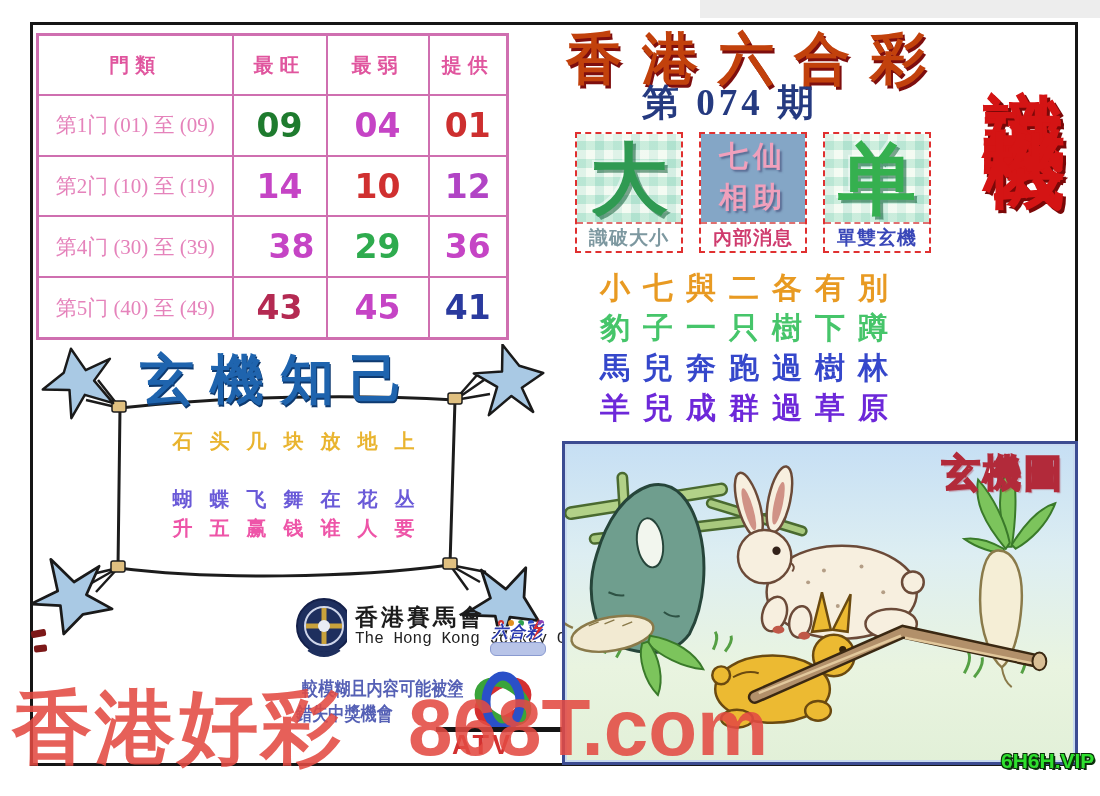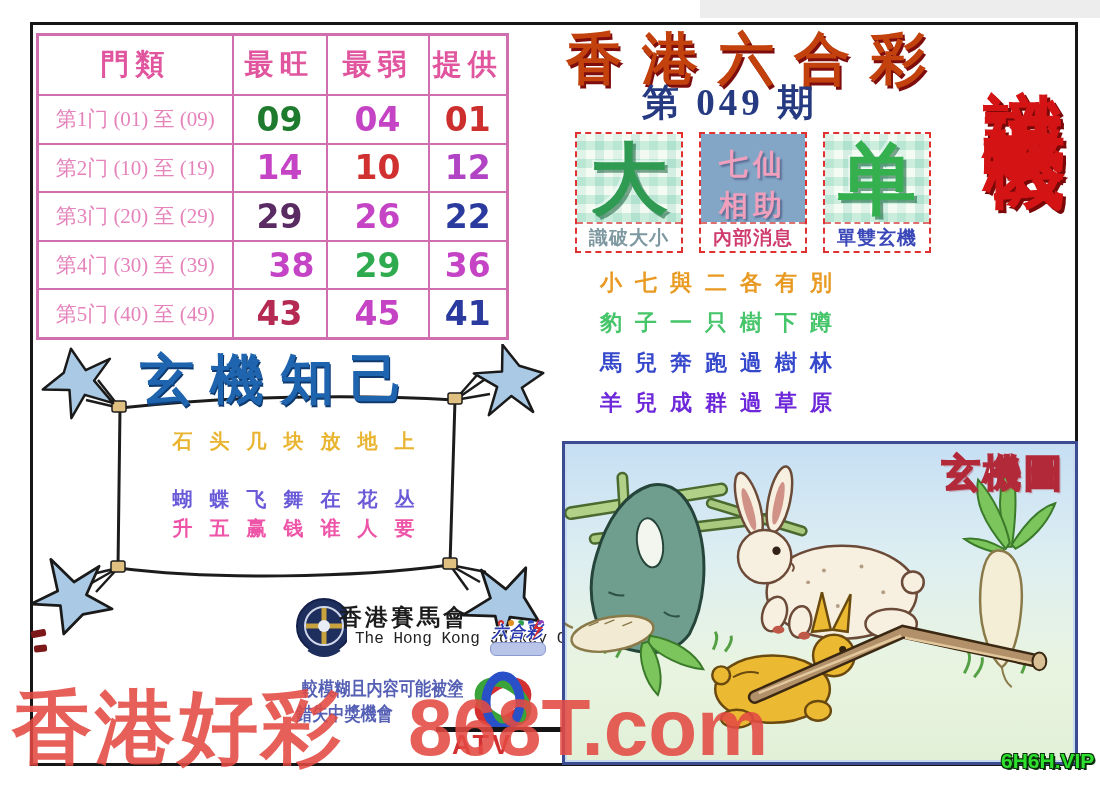--- a/index.html
+++ b/index.html
@@ -9,63 +9,63 @@
   .serif{font-family:"Liberation Serif","DejaVu Serif",serif;}
   .mono{font-family:"Liberation Mono","DejaVu Sans Mono",monospace;}
 
   .topstrip{left:700px;top:0;width:400px;height:18px;background:#ededed;}
   .frame{left:30px;top:22px;width:1048px;height:744px;border:3px solid #161616;box-sizing:border-box;}
 
   
   table.stats{left:36px;top:33px;width:470px;height:307px;border-collapse:collapse;
               border:3px solid #cf6fb0;table-layout:fixed;background:#fff;position:absolute;}
   table.stats th,table.stats td{border:2px solid #cf6fb0;text-align:center;padding:0;}
-  table.stats th{font-size:29px;font-weight:600;color:#e0559e;height:58px;
+  table.stats th{font-size:20px;font-weight:600;color:#e0559e;height:58px;
                  font-family:"Liberation Serif","DejaVu Serif",serif;letter-spacing:6px;}
   td.lbl{font-size:21px;color:#e583bb;font-family:"Liberation Serif","DejaVu Serif",serif;letter-spacing:0px;}
   td.num{font-size:33px;font-weight:bold;font-family:"DejaVu Sans",sans-serif;}
 
   
   .main-title{left:566px;top:22px;font-size:56px;font-weight:bold;color:#c2410c;
               letter-spacing:20px;text-shadow:2px 3px 0 #7e0e0e;white-space:nowrap;text-align:right;}
   .issue{left:642px;top:78px;font-size:37px;font-weight:bold;color:#253a80;letter-spacing:4px;white-space:nowrap;}
   .side-title{left:974px;top:22px;height:396px;writing-mode:vertical-rl;font-size:82px;font-weight:bold;
               color:#d41414;letter-spacing:14px;line-height:100px;text-shadow:3px 3px 0 #7a0808;}
 
   
   .tipbox{top:132px;width:108px;height:121px;border:2px dashed #e03030;box-sizing:border-box;background:#fff;}
   .mosaic{height:88px;position:relative;overflow:hidden;
     background-image:
       repeating-linear-gradient(0deg, rgba(120,210,180,0.30) 0 9px, rgba(255,255,255,0.22) 9px 18px),
       repeating-linear-gradient(90deg, #d6efe2 0 9px, #f1faef 9px 18px, #c9e9db 18px 27px, #eef8ee 27px 36px);}
   .mosaic-glyph{position:absolute;inset:0;text-align:center;line-height:92px;font-size:78px;font-weight:bold;
       font-family:"Liberation Serif","DejaVu Serif",serif;
       text-shadow:3px 3px 0 rgba(18,92,54,.55),-2px -2px 0 rgba(255,255,255,.5);}
-  .solidbox{height:88px;text-align:center;padding-top:10px;box-sizing:border-box;}
+  .solidbox{height:88px;text-align:center;padding-top:2px;box-sizing:border-box;}
   .solidline{font-size:29px;font-weight:bold;letter-spacing:5px;line-height:41px;
       font-family:"Liberation Serif","DejaVu Serif",serif;text-shadow:2px 2px 2px rgba(55,60,105,.55);}
   .tiplabel{height:27px;border-top:2px dashed #e07070;background:#fff;text-align:center;
       line-height:27px;font-size:19px;font-weight:bold;letter-spacing:1px;}
 
   
-  .verse-line{left:600px;font-size:22px;font-weight:bold;letter-spacing:13px;white-space:nowrap;
+  .verse-line{left:600px;font-size:30px;font-weight:bold;letter-spacing:13px;white-space:nowrap;
       font-family:Liberation Mono, monospace;}
 
   
   .banner{left:32px;top:344px;width:520px;height:292px;}
   .banner svg{position:absolute;inset:0;}
   .banner-title{position:absolute;left:108px;top:0px;font-size:54px;font-weight:bold;color:#1f64ae;
       letter-spacing:16px;text-shadow:1px 2px 0 #0e3a70;white-space:nowrap;
       font-family:"Liberation Serif","DejaVu Serif",serif;}
   .banner-line{position:absolute;left:96px;width:348px;text-align:center;font-size:20px;font-weight:bold;
       letter-spacing:17px;white-space:nowrap;font-family:"Liberation Serif","DejaVu Serif",serif;}
 
   
   .hkjc-logo{left:291px;top:596px;}
-  .hkjc-cn{left:339px;top:602px;font-size:23px;font-weight:bold;color:#1c1c1c;letter-spacing:3px;}
+  .hkjc-cn{left:355px;top:602px;font-size:23px;font-weight:bold;color:#1c1c1c;letter-spacing:3px;}
   .hkjc-en{left:355px;top:630px;font-size:16px;color:#222;}
   .m6badge{left:490px;top:612px;width:62px;height:56px;}
   .m6dots{position:absolute;left:6px;top:0;}
   .m6dots i{display:inline-block;width:6px;height:6px;border-radius:50%;margin:0 2px;}
   .m6text{position:absolute;left:2px;top:10px;font-size:16px;font-weight:bold;font-style:italic;color:#2a3ab0;
       text-shadow:1px 1px 0 #fff,-1px -1px 0 #fff;letter-spacing:1px;}
   .m6bar{position:absolute;left:0px;top:30px;width:54px;height:12px;background:#b8c4e8;border-radius:6px;
       border:1px solid #8a9ad0;}
   .m6bolt{position:absolute;left:40px;top:6px;}
 
@@ -124,42 +124,36 @@
         <td class="num" style="color: rgb(197, 68, 197);">04</td>
         <td class="num" style="color: rgb(205, 47, 47);">01</td>
       </tr>
       <tr>
         <td class="lbl">第2门 (10) 至 (19)</td>
         <td class="num" style="color: rgb(197, 68, 197);">14</td>
         <td class="num" style="color: rgb(208, 48, 48);">10</td>
         <td class="num" style="color: rgb(177, 68, 197);">12</td>
       </tr>
       <tr>
-        <td class="lbl">第3门 (20) 至 (29)</td>
-        <td class="num" style="color: rgb(90, 42, 98);">29</td>
-        <td class="num" style="color: rgb(197, 68, 197);">26</td>
-        <td class="num" style="color: rgb(42, 58, 158);">22</td>
-      </tr>
-      <tr>
         <td class="lbl">第4门 (30) 至 (39)</td>
         <td class="num" style="color: rgb(197, 68, 197); padding-left: 24px;">38</td>
         <td class="num" style="color: rgb(46, 171, 78);">29</td>
         <td class="num" style="color: rgb(197, 68, 197);">36</td>
       </tr>
       <tr>
         <td class="lbl">第5门 (40) 至 (49)</td>
         <td class="num" style="color: rgb(180, 42, 82);">43</td>
         <td class="num" style="color: rgb(197, 68, 197);">45</td>
         <td class="num" style="color: rgb(42, 58, 158);">41</td>
       </tr>
     </tbody>
   </table>
 
   <div class="abs main-title serif">香港六合彩</div>
-  <div class="abs issue serif">第 049 期</div>
+  <div class="abs issue serif">第 074 期</div>
   <div class="abs side-title serif">識破玄機</div>
 
   <div class="abs tipbox" style="left:575px">
     <div class="mosaic">
       <span class="mosaic-glyph" style="color: rgb(47, 154, 82);">大</span>
     </div>
     <div class="tiplabel" style="color: rgb(125, 152, 160);">識破大小</div>
   </div>
   <div class="abs tipbox" style="left:699px">
     <div class="solidbox" style="background-color: rgb(132, 166, 198);">

